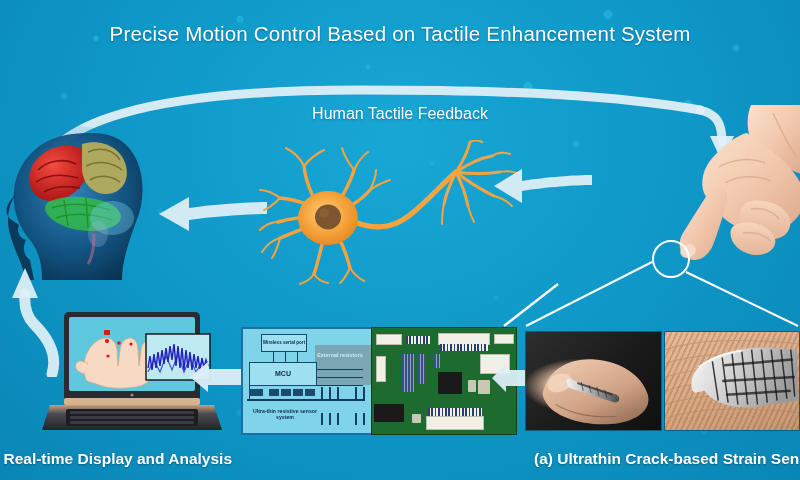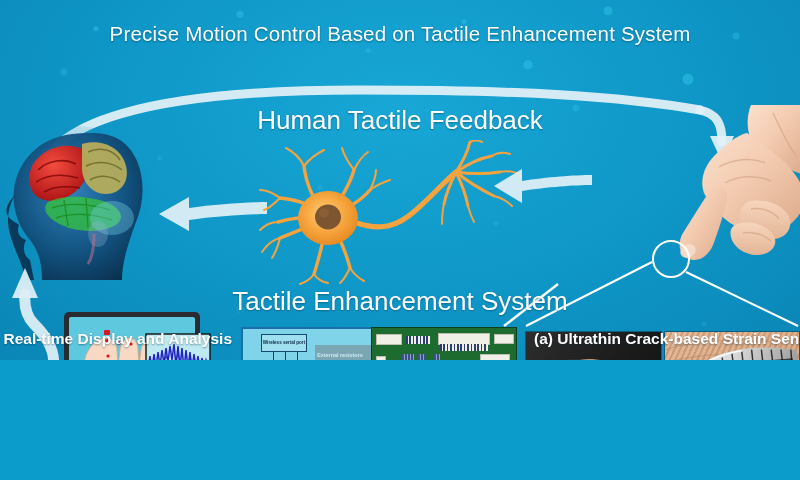--- a/index.html
+++ b/index.html
@@ -2,21 +2,21 @@
 <html><head>
 <meta charset="utf-8">
 <style>
   html,body{margin:0;padding:0;}
   body{
     width:800px;height:480px;overflow:hidden;
     font-family:"Liberation Sans",sans-serif;
     background:#0b9ccc;
   }
   #figure{
-    position:relative;width:800px;height:360px;overflow:hidden;
+    position:relative;width:800px;height:480px;overflow:hidden;
     background:
       radial-gradient(circle at 12% 8%, rgba(60,220,245,.35) 0 2px, transparent 3px),
       radial-gradient(circle at 30% 4%, rgba(60,220,245,.30) 0 3px, transparent 4px),
       radial-gradient(circle at 58% 6%, rgba(60,220,245,.28) 0 2px, transparent 3px),
       radial-gradient(circle at 76% 3%, rgba(60,220,245,.30) 0 4px, transparent 5px),
       radial-gradient(circle at 92% 10%, rgba(60,220,245,.25) 0 3px, transparent 4px),
       radial-gradient(circle at 8%  20%, rgba(60,220,245,.22) 0 3px, transparent 4px),
       radial-gradient(circle at 46% 14%, rgba(60,220,245,.22) 0 2px, transparent 3px),
       radial-gradient(circle at 66% 18%, rgba(60,220,245,.30) 0 4px, transparent 5px),
       radial-gradient(circle at 86% 22%, rgba(60,220,245,.35) 0 5px, transparent 6px),
@@ -33,21 +33,21 @@
   }
   .t{position:absolute;}
   
   #title{
     top:22px;left:0;width:800px;text-align:center;
     font-size:20.5px;color:#ffffff;letter-spacing:.2px;
     text-shadow:0 1px 2px rgba(0,40,60,.45);
   }
   .section-title{
     width:800px;left:0;text-align:center;color:#ffffff;
-    font-size:26px;text-shadow:0 1px 2px rgba(0,40,60,.40);
+    font-size:16px;text-shadow:0 1px 2px rgba(0,40,60,.40);
   }
   #t-feedback{top:105px;}
   #t-system{top:286px;}
   
   .caption{
     bottom:12px;color:#ffffff;font-size:15.5px;font-weight:bold;
     text-shadow:0 1px 2px rgba(0,40,60,.45);white-space:nowrap;
   }
   #cap-c{left:-6px;}
   #cap-b{left:264px;}
@@ -283,21 +283,20 @@
   <div class="t" id="fingercircle"></div>
   <svg class="t" style="left:500px;top:250px;width:300px;height:90px;" viewBox="0 0 300 90">
     <path d="M152,12 L26,76" stroke="#ffffff" stroke-width="2" fill="none"></path>
     <path d="M186,22 L298,76" stroke="#ffffff" stroke-width="2" fill="none"></path>
   </svg>
 
   <svg class="t" style="left:500px;top:282px;width:60px;height:46px;" viewBox="0 0 60 46">
     <path d="M58,2 L4,44" stroke="#ffffff" stroke-width="2.4" fill="none" opacity=".95"></path>
   </svg>
 
-  <div class="t section-title" id="t-system">Tactile Enhancement System</div>
 
   <svg class="t" style="left:4px;top:262px;width:62px;height:115px;" viewBox="0 0 62 115">
     <path d="M48,112 C54,92 44,76 30,62 C22,54 20,44 21,32" fill="none" stroke="#dceef5" stroke-width="11" stroke-linecap="round" opacity=".95"></path>
     <path d="M21,6 L8,36 L34,36 Z" fill="#dceef5" opacity=".95"></path>
   </svg>
 
   <svg class="t" id="laptop" viewBox="0 0 180 125">
     <defs>
       <linearGradient id="base" x1="0%" y1="0%" x2="0%" y2="100%">
         <stop offset="0%" stop-color="#c8a07a"></stop>

